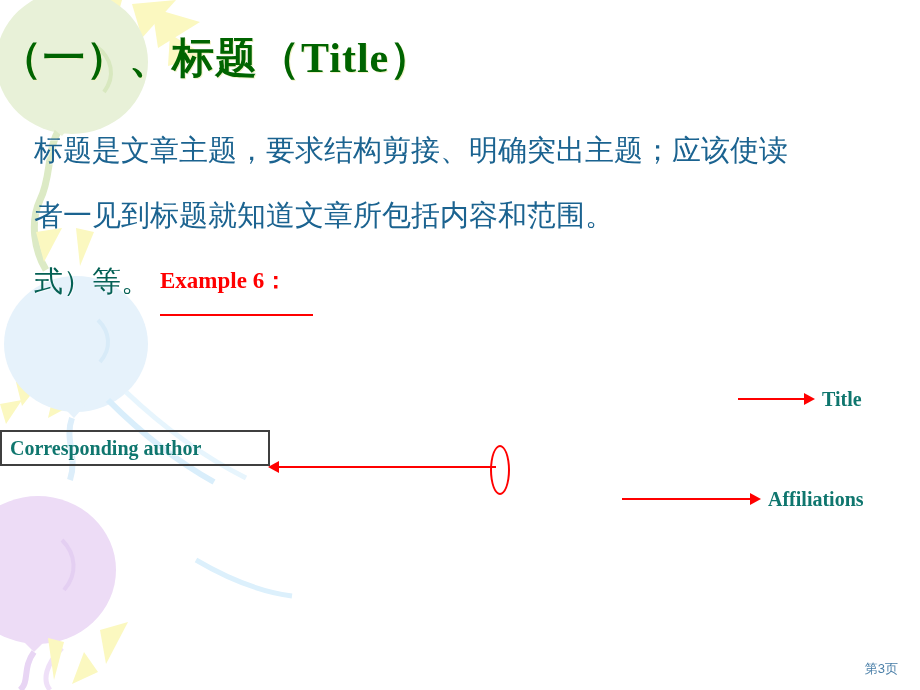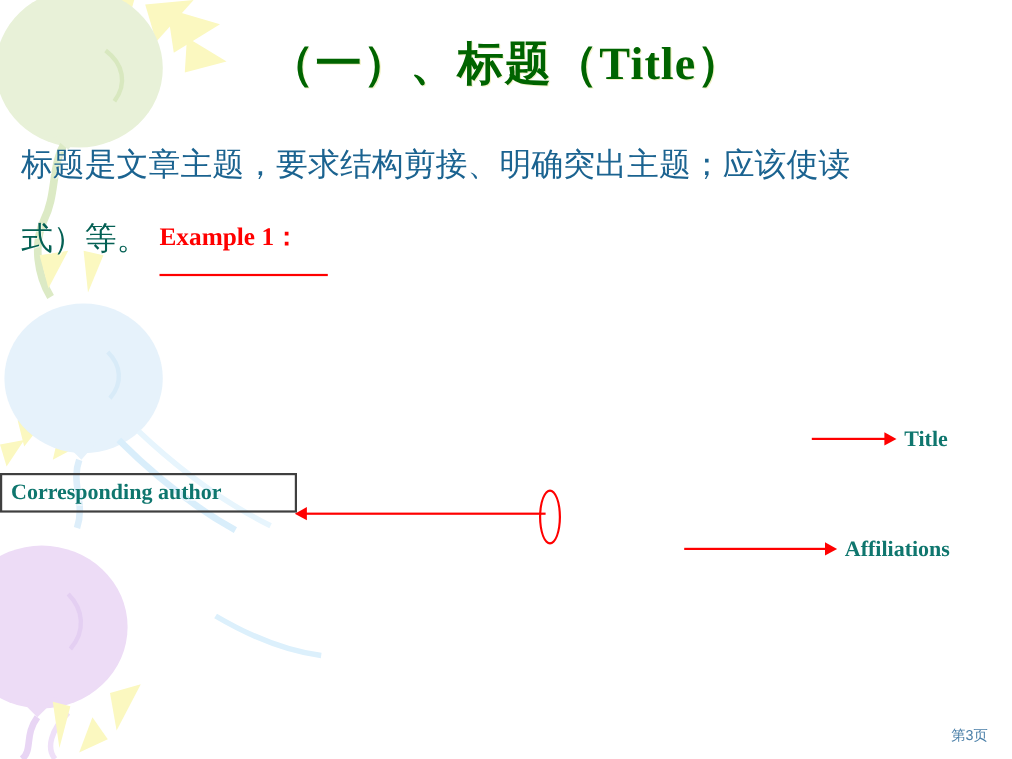--- a/index.html
+++ b/index.html
@@ -39,35 +39,35 @@
     white-space: nowrap;
     z-index: 1;
   }
 
   
   .slide-title {
     position: absolute;
     left: 0;
     top: 30px;
     width: 920px;
-    text-align: center;
+    text-align: left;
     font-family: "Liberation Serif", "DejaVu Serif", serif;
     font-size: 42px;
     font-weight: bold;
     color: #006400;
     letter-spacing: 1px;
     text-shadow: 1px 1px 0 #f2f2c8;
     z-index: 3;
     white-space: nowrap;
   }
 
   
   .body-block {
     position: absolute;
-    left: 19px;
+    left: 34px;
     top: 118px;
     width: 870px;
     z-index: 3;
   }
   .body-line {
     font-family: "Liberation Serif", "DejaVu Serif", serif;
     font-size: 29px;
     line-height: 65px;
     white-space: nowrap;
     text-shadow: 1px 1px 0 rgba(255,255,255,0.55);
@@ -219,22 +219,23 @@
       <polygon points="0,404 22,400 6,424" fill="#fbf8c0"></polygon>
     </g>
 
   </svg>
 
 
   <div class="slide-title">（一）、标题（Title）</div>
 
   <div class="body-block">
     <div class="body-line tone-blue">标题是文章主题，要求结构剪接、明确突出主题；应该使读</div>
+    <div class="body-line tone-blue">者一见到标题就知道文章所包括内容和范围。</div>
     <div class="body-line tone-green">
-      <span>式）等。</span><span class="example-label">Example 1：</span>
+      <span>式）等。</span><span class="example-label">Example 6：</span>
     </div>
   </div>
 
   <div class="anno" style="left:738px; top:388px; width:180px; height:24px;">
     <div class="arrow-line" style="left:0px; top:10px; width:68px;"></div>
     <div class="arrow-head-right" style="left:66px; top:5px;"></div>
     <div class="anno-label" style="position:absolute; left:84px; top:0px;">Title</div>
   </div>
 
   <div class="anno" style="left:622px; top:488px; width:296px; height:24px;">

